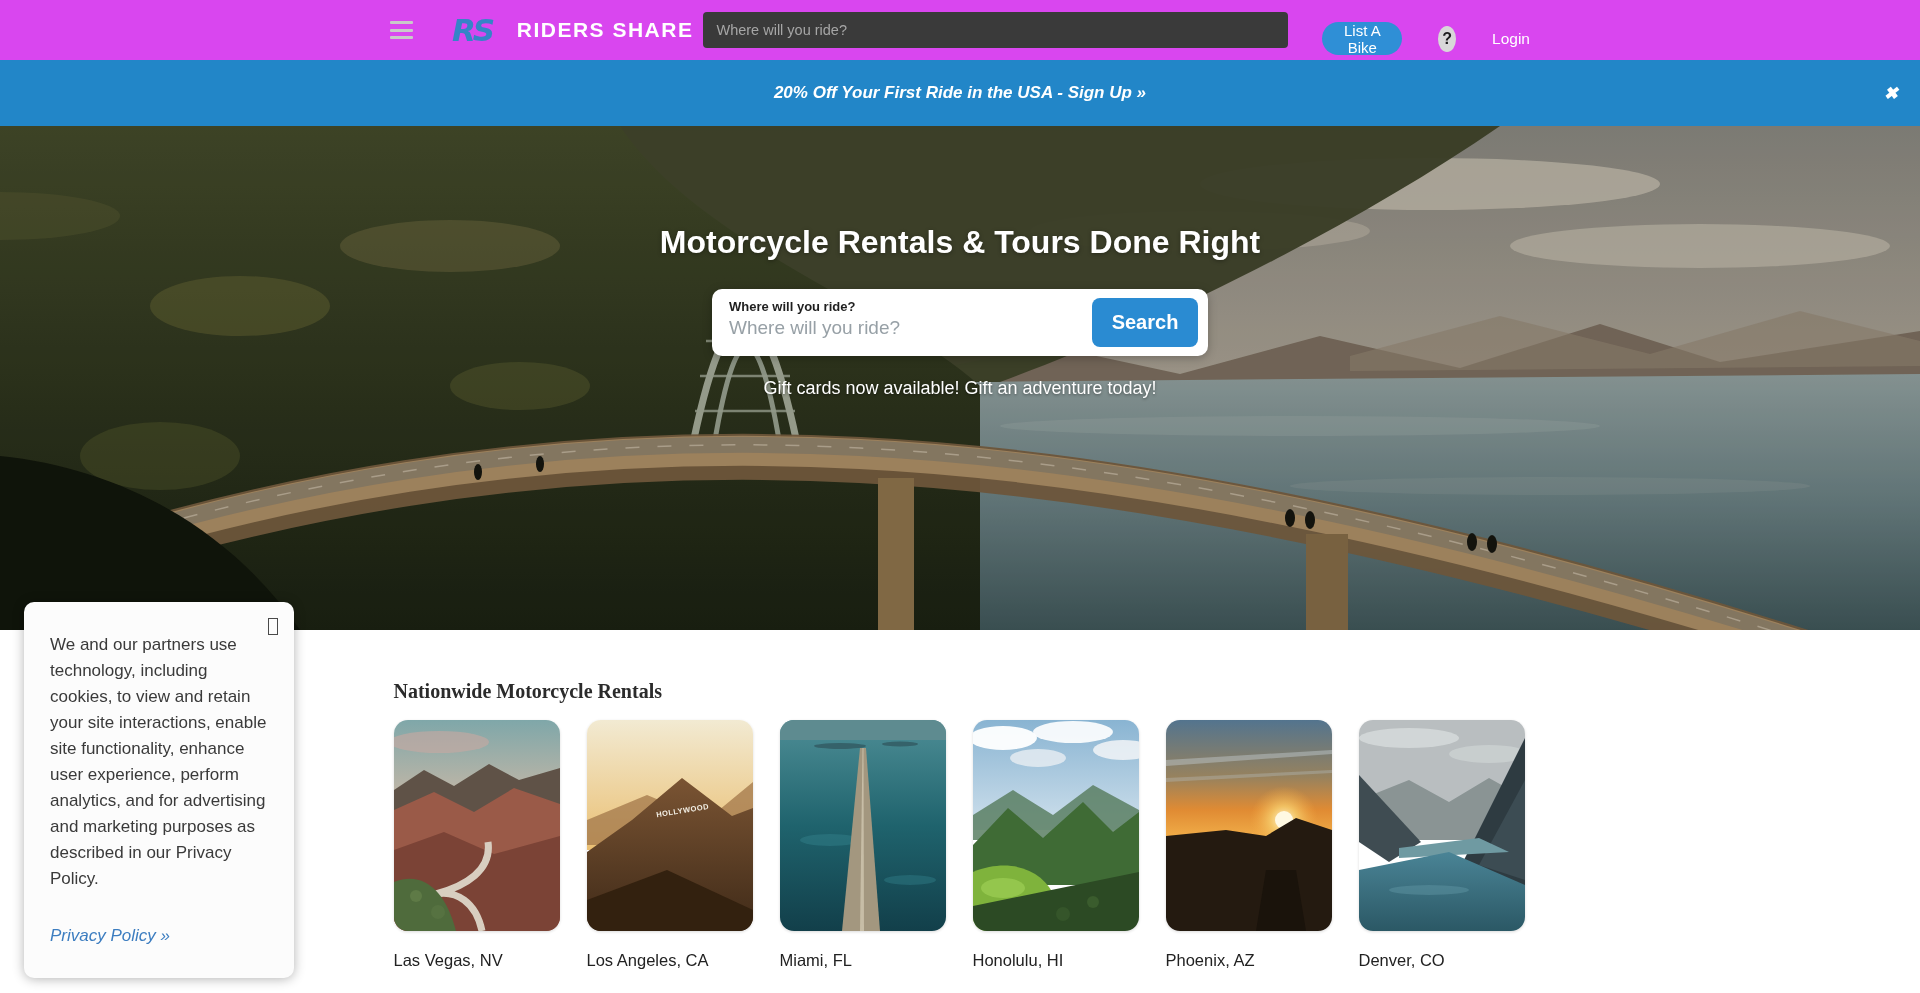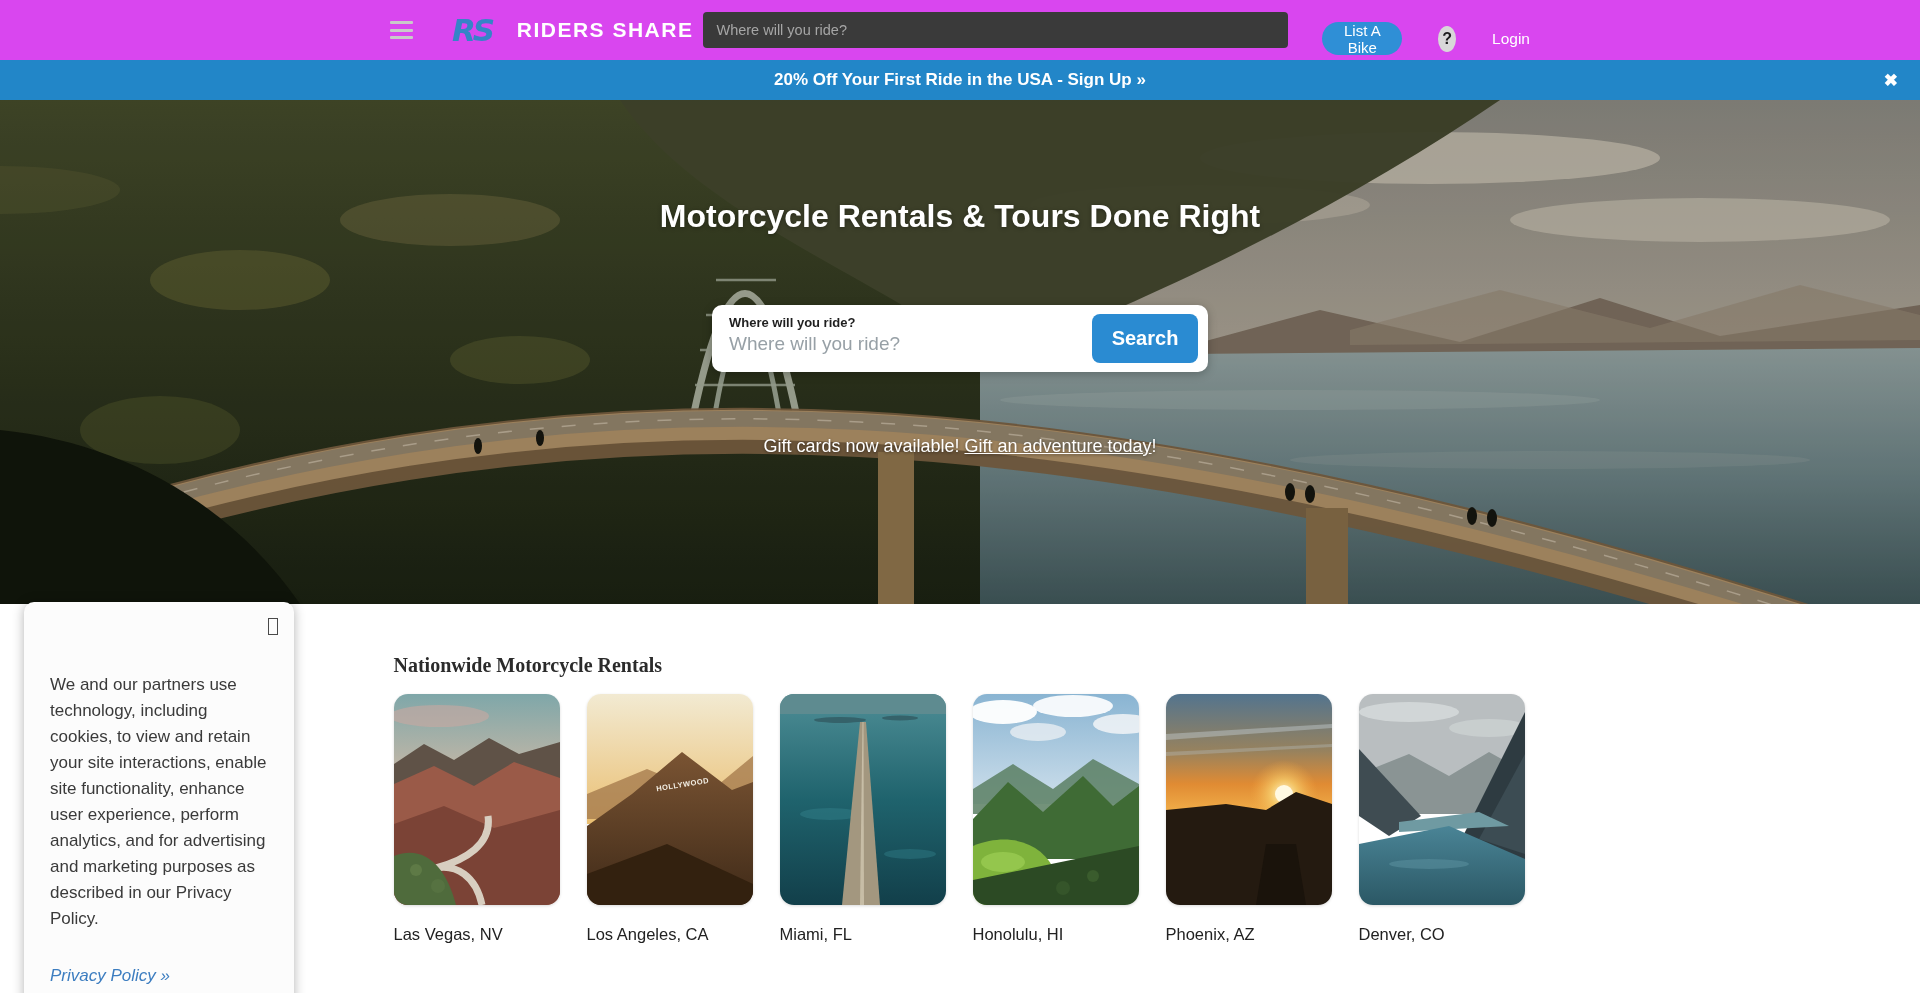--- a/index.html
+++ b/index.html
@@ -25,67 +25,67 @@
   .list-bike-btn { background:#2f8fd6; color:#ffffff; border:none; border-radius:17px;
                    height:33px; padding:0 16px; font-size:15px; font-weight:500;
                    cursor:pointer; font-family:"Liberation Sans", sans-serif; }
   .help-circle { width:26px; height:26px; border-radius:50%; background:#d8d8d8;
                  color:#1d1d1d; font-size:16px; font-weight:700; display:flex;
                  align-items:center; justify-content:center; margin-left:36px; cursor:pointer; }
   .login-link { color:#ffffff; font-size:15.5px; margin-left:36px; cursor:pointer;
                 text-decoration:none; }
 
   
-  .promo { height:40px; background:#2286c8; position:relative; display:flex;
-           align-items:center; justify-content:center; }
+  .promo { height:66px; background:#2286c8; position:relative; display:flex;
+           align-items:center; justify-content:center;font-style:italic; }
   .promo-text { color:#ffffff; font-size:17px; font-weight:700; cursor:pointer; }
   .promo-close { position:absolute; right:22px; top:50%; transform:translateY(-50%);
                  color:#ffffff; font-size:17px; font-weight:700; cursor:pointer; }
 
   
   .hero { position:relative; height:504px; overflow:hidden; background:#5c6a5a; }
   .hero-bg { position:absolute; inset:0; width:100%; height:100%; }
   .hero-content { position:relative; z-index:2; height:100%; display:flex;
-                  flex-direction:column; align-items:center; padding-top:98px;gap:42px; }
+                  flex-direction:column; align-items:center; padding-top:98px; }
   .hero-title { color:#ffffff; font-size:32px; font-weight:700;
                 text-shadow:0 1px 4px rgba(0,0,0,.35); }
   .hero-sub { color:#ffffff; font-size:19px; margin-top:16px;
               text-shadow:0 1px 3px rgba(0,0,0,.4); }
   .hero-sub a { color:#ffffff; text-decoration:underline; cursor:pointer; }
   .search-card { margin-top:28px; width:496px; height:67px; background:#ffffff;
                  border-radius:10px; position:relative; box-shadow:0 2px 10px rgba(0,0,0,.25);
                  padding:10px 0 0 17px; }
   .search-label { font-size:13px; font-weight:700; color:#1f1f1f; display:block; }
   .search-input { border:none; outline:none; font-size:19px; color:#444;
                   width:330px; margin-top:3px; background:transparent;
                   font-family:"Liberation Sans", sans-serif; }
   .search-input::placeholder { color:#97a0a6; }
   .search-btn { position:absolute; right:10px; top:9px; width:106px; height:49px;
                 background:#2a8bd2; color:#ffffff; border:none; border-radius:8px;
                 font-size:20px; font-weight:700; cursor:pointer;
                 font-family:"Liberation Sans", sans-serif; }
   .gift-line { margin-top:22px; color:#ffffff; font-size:18px;
                text-shadow:0 1px 3px rgba(0,0,0,.45); }
-  .gift-line a { color:#ffffff; text-decoration:underline; cursor:pointer; }
+  .gift-line a { color:#ffffff; cursor:pointer; }
 
   
   .cities { width:1133px; margin:0 auto; padding-top:50px; }
   .cities-heading { font-size:20px; font-weight:700; color:#2b2b2b; margin-bottom:17px;font-family:Liberation Serif, serif; }
   .cards-row { display:flex; gap:27px; }
   .city-card { width:166px; cursor:pointer; }
   .city-img { width:166px; height:211px; border-radius:14px; overflow:hidden;
               box-shadow:0 1px 3px rgba(0,0,0,.15); }
   .city-img svg { display:block; }
   .city-label { margin-top:20px; font-size:16.5px; color:#222222; }
 
   
   .cookie { position:fixed; left:24px; top:602px; width:270px; background:#fcfcfc;
             border-radius:10px; box-shadow:0 1px 12px rgba(0,0,0,.3);
             padding:30px 24px 32px 26px; z-index:10; }
-  .cookie-text { font-size:17px; line-height:26px; color:#3a3a3a;margin-top:40px; }
+  .cookie-text { font-size:17px; line-height:26px; color:#3a3a3a; }
   .cookie-link { display:inline-block; margin-top:34px; color:#3c7dc0; font-size:17px;
                  text-decoration:none; cursor:pointer;font-style:italic; }
   .cookie-close { position:absolute; top:16px; right:16px; width:10px; height:17px;
                   border:1.5px solid #4a4a4a; cursor:pointer; }
 </style>
 </head>
 <body>
 
 <div class="navbar">
   <div class="nav-inner">

